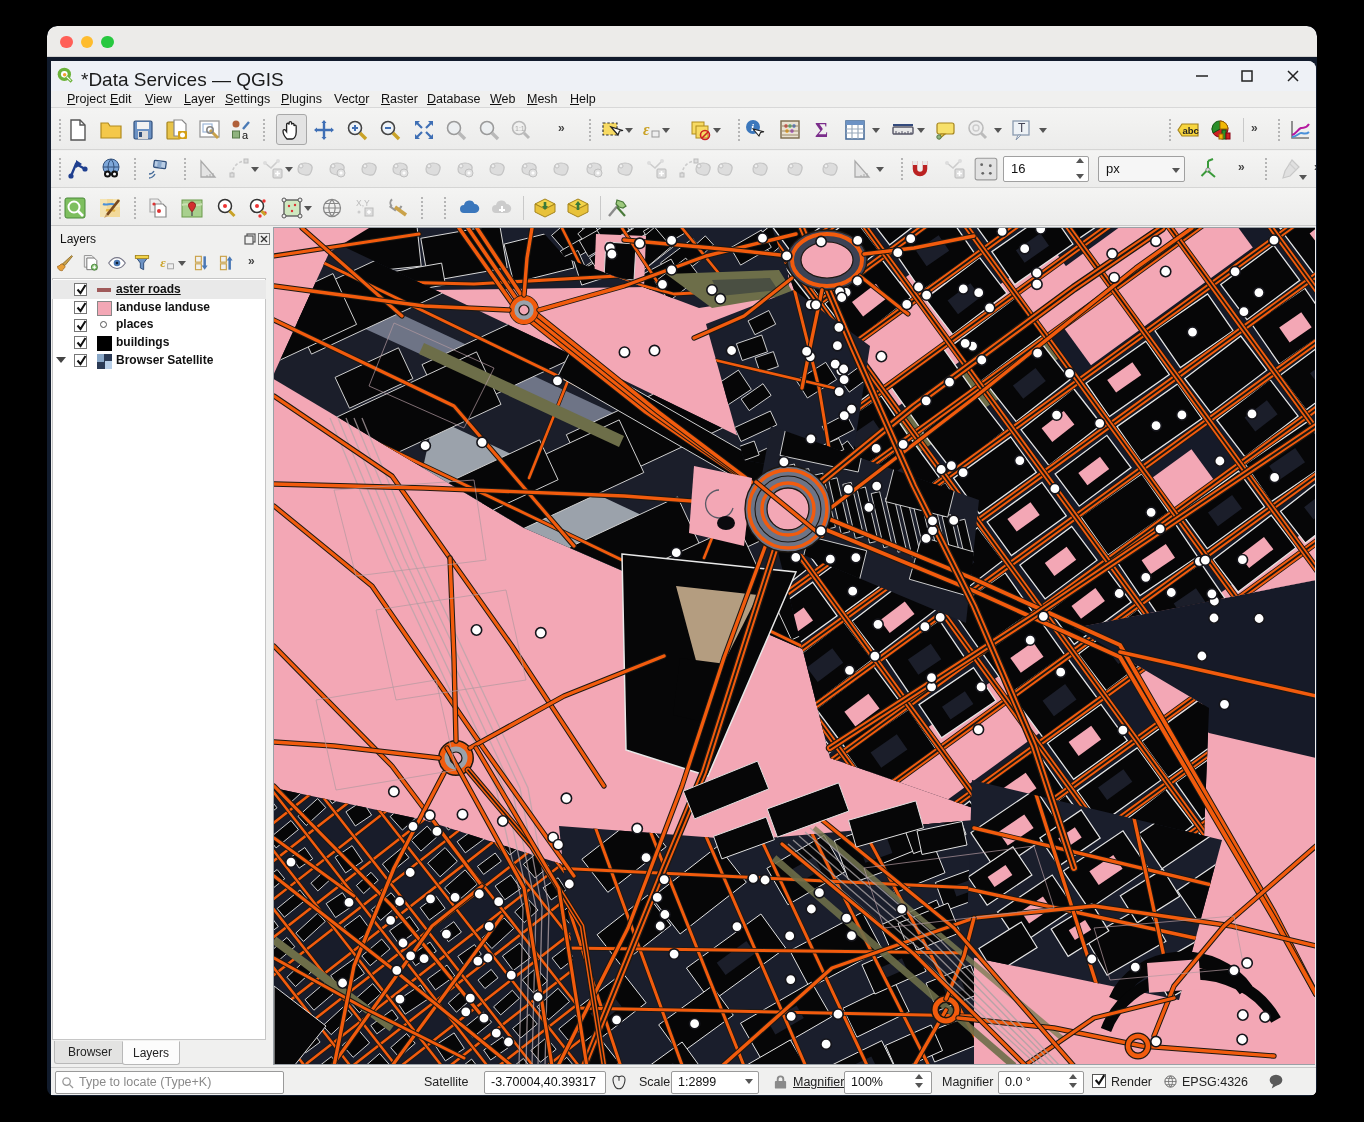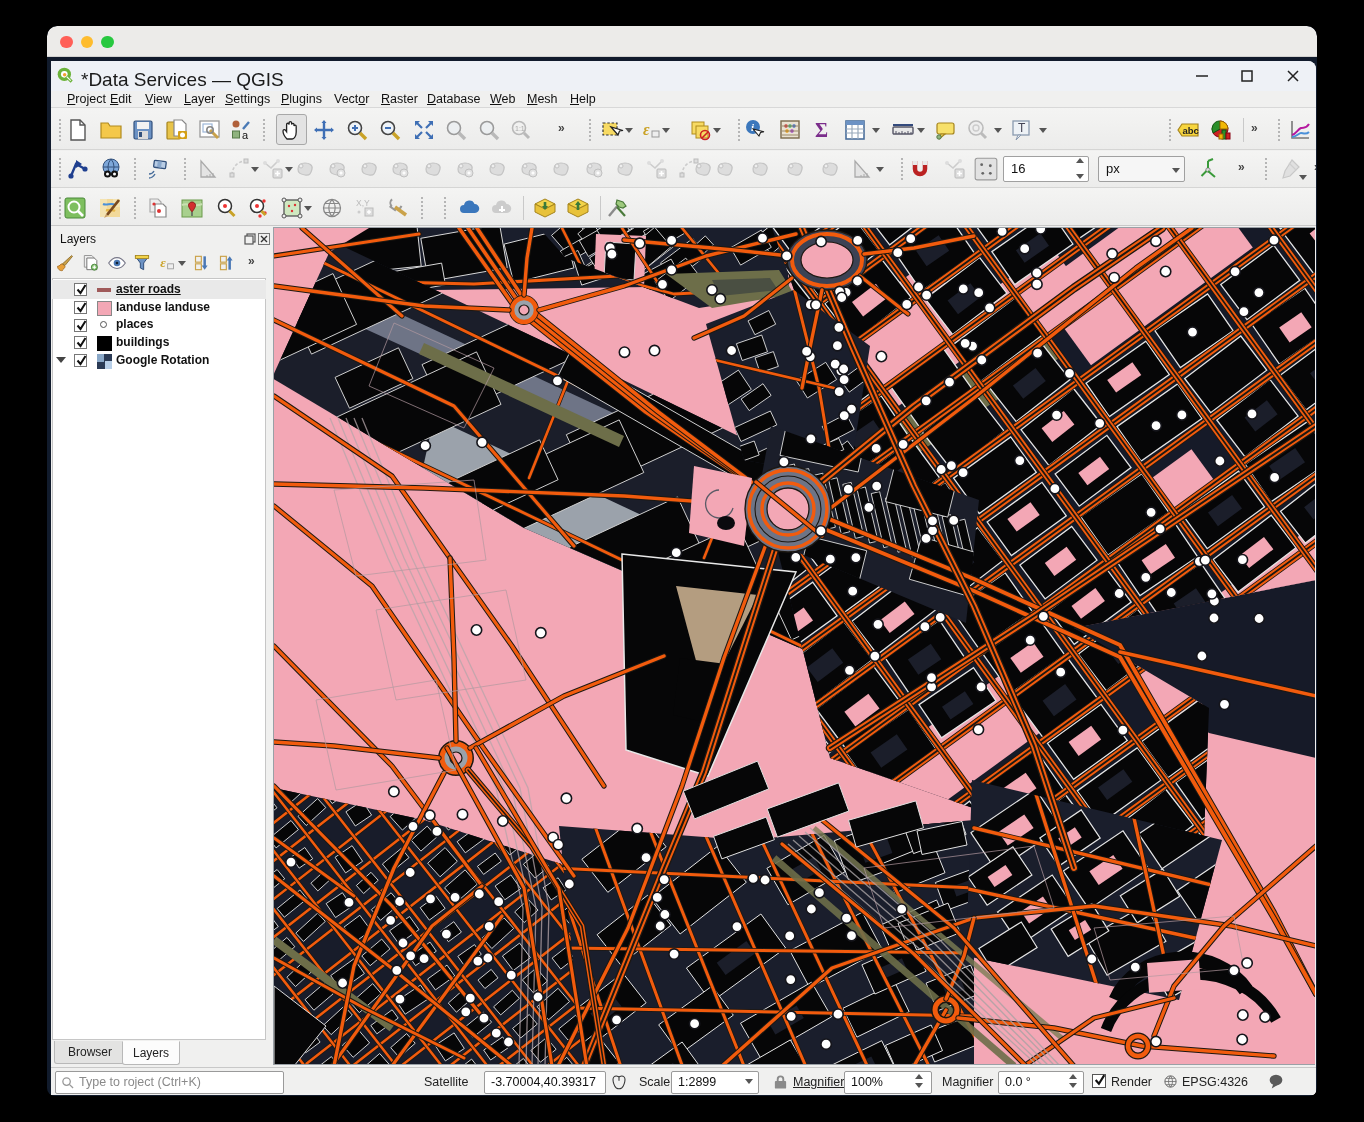--- a/index.html
+++ b/index.html
@@ -554,21 +554,21 @@
             <path d="M2.5 6.5l3 3.5 5-8" fill="none" stroke="#111" stroke-width="2"></path>
           </svg>
           <div style="position:absolute;left:46px;top:108.5px;width:15px;height:15px;background:#000;"></div>
           <div style="position:absolute;left:65px;top:107.5px;font:bold 12px 'Liberation Sans',sans-serif;color:#111;">buildings</div>
           <div style="position:absolute;left:23px;top:127.0px;width:13px;height:13px;background:#fff;border:1px solid #777;"></div>
           <svg style="position:absolute;left:24px;top:127.0px;" width="13" height="13" viewBox="0 0 13 13">
             <path d="M2.5 6.5l3 3.5 5-8" fill="none" stroke="#111" stroke-width="2"></path>
           </svg>
           <div style="position:absolute;left:46px;top:126.5px;width:15px;height:15px;background:conic-gradient(#2a3a55 0 25%, #b8cfe8 0 50%, #2a3a55 0 75%, #8aa8c8 0);"></div>
           <div style="position:absolute;left:5px;top:129.5px;width:0;height:0;border-left:5px solid transparent;border-right:5px solid transparent;border-top:6px solid #444;"></div>
-          <div style="position:absolute;left:65px;top:125.5px;font:bold 12px 'Liberation Sans',sans-serif;color:#111;">Google Rotation</div>
+          <div style="position:absolute;left:65px;top:125.5px;font:bold 12px 'Liberation Sans',sans-serif;color:#111;">Browser Satellite</div>
         </div>
       <div class="tabs">
         <div style="position:absolute;left:3px;top:0;width:72px;height:23px;background:#e3e3e2;border:1px solid #b8b8b8;border-top:none;border-radius:0 0 3px 3px;text-align:center;padding-top:4px;">Browser</div>
         <div style="position:absolute;left:71px;top:0;width:58px;height:24px;background:#fcfcfc;border:1px solid #b8b8b8;border-top:1px solid #fcfcfc;border-radius:0 0 3px 3px;text-align:center;padding-top:4px;">Layers</div>
       </div>
     </div>
     <div class="map"><svg width="1042" height="838" viewBox="0 0 1042 838">
           <rect x="0" y="0" width="1042" height="838" fill="#f3a7b5"></rect>
           <clipPath id="c_topstrip">
             <polygon points="57.0,0.0 445.0,0.0 445.0,58.0 160.0,62.0 60.0,38.0"></polygon>
@@ -1579,21 +1579,21 @@
           <circle cx="691.2" cy="115.3" r="5.2" fill="#fff" stroke="#15151b" stroke-width="1.6"></circle>
           <circle cx="632.8" cy="76.4" r="5.2" fill="#fff" stroke="#15151b" stroke-width="1.6"></circle>
           <circle cx="728.1" cy="3.4" r="5.2" fill="#fff" stroke="#15151b" stroke-width="1.6"></circle>
         </svg></div>
     <div class="statusbar">
       <div class="sbox" style="left:4px;top:3px;width:229px;height:23px;"></div>
       <svg style="position:absolute;left:10px;top:8px" width="13" height="13" viewBox="0 0 14 14">
           <circle cx="6" cy="6" r="4" fill="none" stroke="#999" stroke-width="1.4"></circle>
           <path d="M9 9l4 4" stroke="#999" stroke-width="1.4"></path>
         </svg>
-      <div style="position:absolute;left:28px;top:7px;color:#8a8a8a;">Type to roject (Ctrl+K)</div>
+      <div style="position:absolute;left:28px;top:7px;color:#8a8a8a;">Type to locate (Type+K)</div>
       <div class="lab" style="left:373px;">Satellite</div>
       <div class="sbox" style="left:433px;top:3px;width:122px;height:23px;padding:3px 0 0 6px;">-3.70004,40.39317</div>
       <svg style="position:absolute;left:560px;top:6px" width="16" height="16" viewBox="0 0 24 24">
           <path d="M8 3c-3 0-5 2.5-5 5.5S5 19 8 21c2 1.2 6 1.2 8 0 3-2 5-9.5 5-12.5S19 3 16 3c-2 0-3 1-4 1s-2-1-4-1z" fill="none" stroke="#333" stroke-width="1.6"></path>
           <path d="M12 4v6" stroke="#333" stroke-width="1.6"></path>
         </svg>
       <div class="lab" style="left:588px;">Scale</div>
       <div class="sbox" style="left:620px;top:3px;width:88px;height:23px;padding:3px 0 0 6px;">1:2899</div>
       <div style="position:absolute;left:694px;top:11px;width:0;height:0;border-left:4px solid transparent;border-right:4px solid transparent;border-top:5px solid #555;"></div>
       <svg style="position:absolute;left:722px;top:6px" width="15" height="16" viewBox="0 0 16 16">

